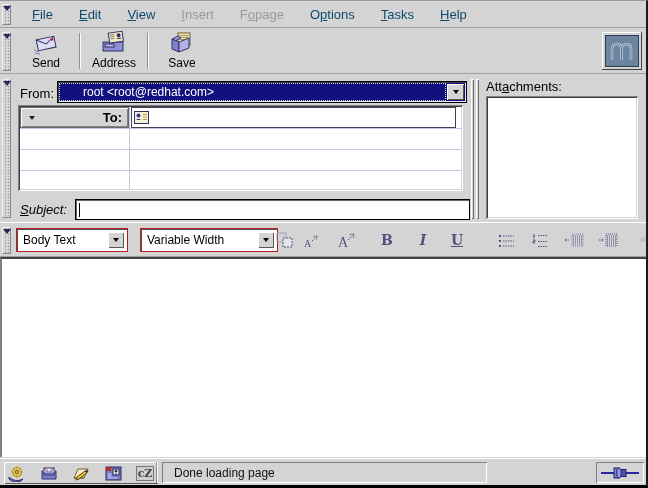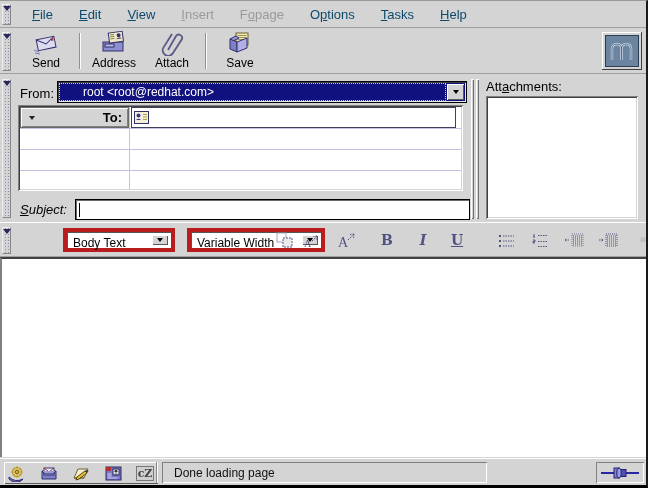--- a/index.html
+++ b/index.html
@@ -73,22 +73,22 @@
   #splitter { position:absolute; left:471px; top:5px; height:140px; width:11px; display:flex; gap:2px; }
   #splitter .bar { width:3px; height:100%; background:#d4d4d4;
                    box-shadow: inset 1px 1px 0 #fff, inset -1px -1px 0 #707070; }
   #attach-label { position:absolute; left:486px; top:5px; }
   #attach-box { position:absolute; left:486px; top:22px; width:152px; height:123px; background:#fff; }
 
   
   #fmtbar { position:absolute; left:0; top:221px; width:648px; height:35px; border-top:1px solid #fff;
             border-bottom:1px solid #a0a0a0; }
   #fmtbar .grippy { top:4px; left:2px; height:27px; }
-  .combo { position:absolute; top:5px; height:24px; background:#fff; border:4px solid #b91c1c;
-           box-shadow: inset 1px 1px 0 #555; margin-left: 47px; }
+  .combo { position:absolute; top:5px; height:24px; background:#fff; border:1px solid #b91c1c;
+           box-shadow: inset 1px 1px 0 #555; }
   .combo .cval { position:absolute; left:6px; top:4px; font-size:12px; color:#000; white-space:nowrap; }
   .combo .combo-arrow { right:3px; top:3px; bottom:3px; width:16px; }
   #combo-style { left:16px; width:112px; }
   #combo-font  { left:140px; width:138px; }
   .fmt-icon { position:absolute; top:5px; width:26px; height:24px; display:flex; align-items:center;
               justify-content:center; color:#3c3c74; opacity:.85; }
   .fmt-letter { font-family:"DejaVu Serif", serif; font-size:14px; font-weight:bold; }
 
   
   #msg-body { position:absolute; left:0; top:256px; width:648px; height:200px; background:#fff;
@@ -154,28 +154,20 @@
             <rect x="10" y="2" width="14" height="10" fill="#efe8c8" stroke="#30306a"></rect>
             <circle cx="20" cy="5.5" r="2" fill="#30306a"></circle>
             <path d="M17 9 q3 -2.5 6 0 Z" fill="#30306a"></path>
             <path d="M11.5 4 h4 M11.5 6 h4 M11.5 8 h4" stroke="#8a8455"></path>
           </g>
         </svg>
       </span>
       <span>Address</span>
     </div>
 
-    <div class="tbtn">
-      <span class="ticon">
-        <svg width="24" height="26" viewBox="0 0 24 26">
-          <path d="M8 20 L16 6 a3.4 3.4 0 0 1 6 3 L13 23 a5.5 5.5 0 0 1 -9.6 -5.4 L12 4" fill="none" stroke="#5a5a88" stroke-width="1.8"></path>
-        </svg>
-      </span>
-      <span>Attach</span>
-    </div>
     <div class="tsep"></div>
 
     <div class="tbtn">
       <span class="ticon">
         <svg width="28" height="26" viewBox="0 0 28 26">
           <rect x="10" y="3" width="12" height="12" fill="#f2e9b0" stroke="#6a6230"></rect>
           <path d="M11.5 5.5 h9 M11.5 7.5 h9 M11.5 9.5 h6" stroke="#9a9260"></path>
           <path d="M4 9 l6 -3 3 2 -6 3 Z" fill="#9a9ad8" stroke="#30306a"></path>
           <path d="M4 9 v10 l7 3 V12 Z" fill="#8080c8" stroke="#30306a"></path>
           <path d="M11 12 l10 -4 v10 l-10 4 Z" fill="#b0b0e4" stroke="#30306a"></path>

